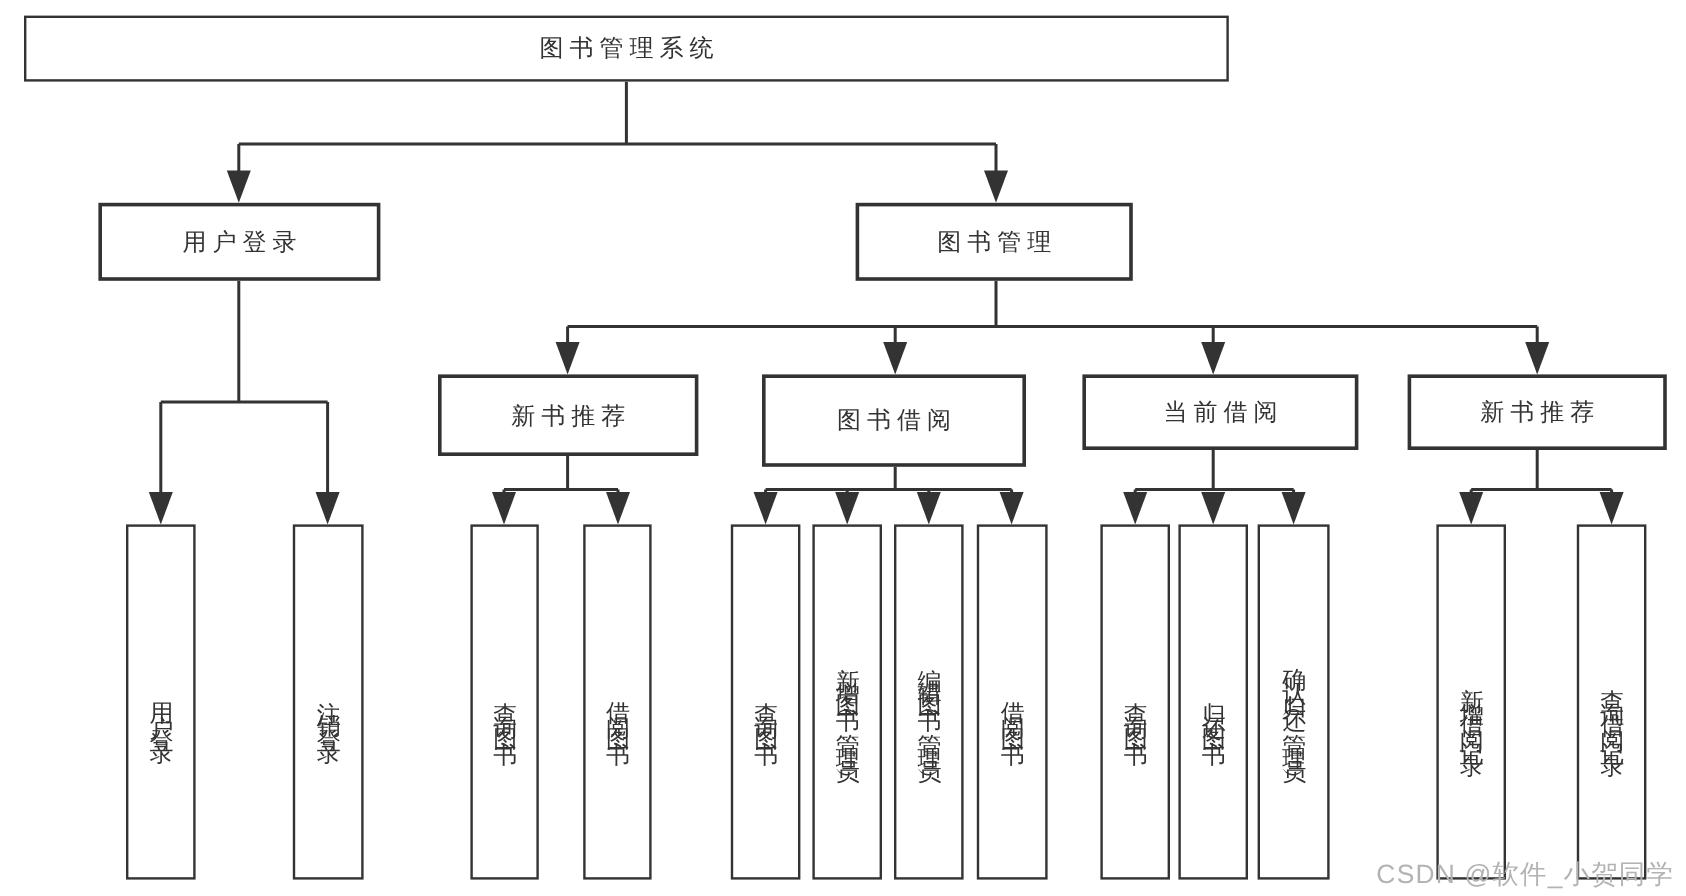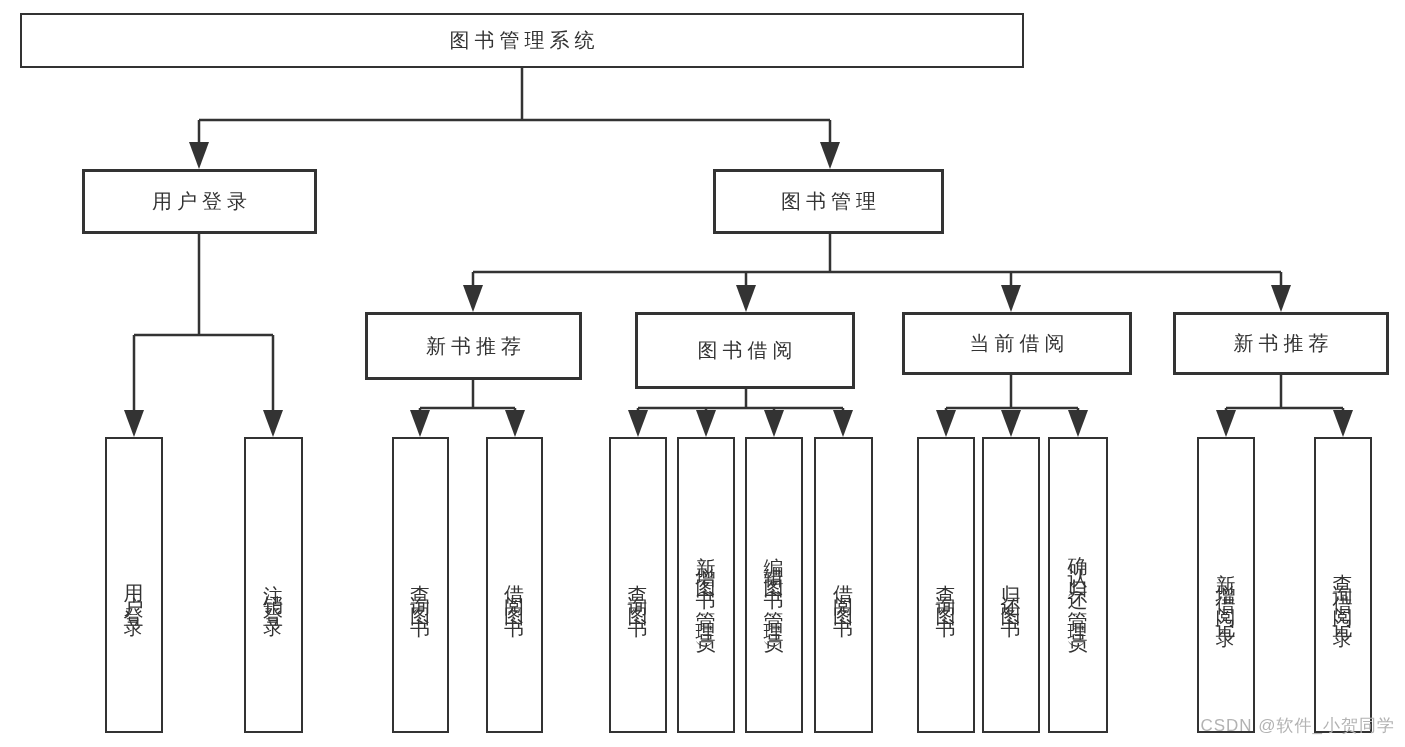--- a/index.html
+++ b/index.html
@@ -26,21 +26,21 @@
   .h span{margin-right:-5px;}
   .root{border-width:2px;}
   .leaf{
     border-width:2px;
     writing-mode:vertical-rl;text-orientation:mixed;
     font-size:20px;letter-spacing:11px;line-height:1;
   }
   .leaf span{margin-bottom:-11px;}
   .watermark{
     position:absolute;z-index:5;right:10px;top:714px;
-    font-size:17px;letter-spacing:1px;white-space:nowrap;
+    font-size:22px;letter-spacing:1px;white-space:nowrap;
     color:var(--watermark);
   }
 </style>
 </head>
 <body>
 
 <div id="stage">
 
   <svg class="connectors" width="1405" height="747" viewBox="0 0 1405 747" aria-hidden="true">
     <path d="M522 68 V120 M199 120 H830 M199 120 V143 M830 120 V143

